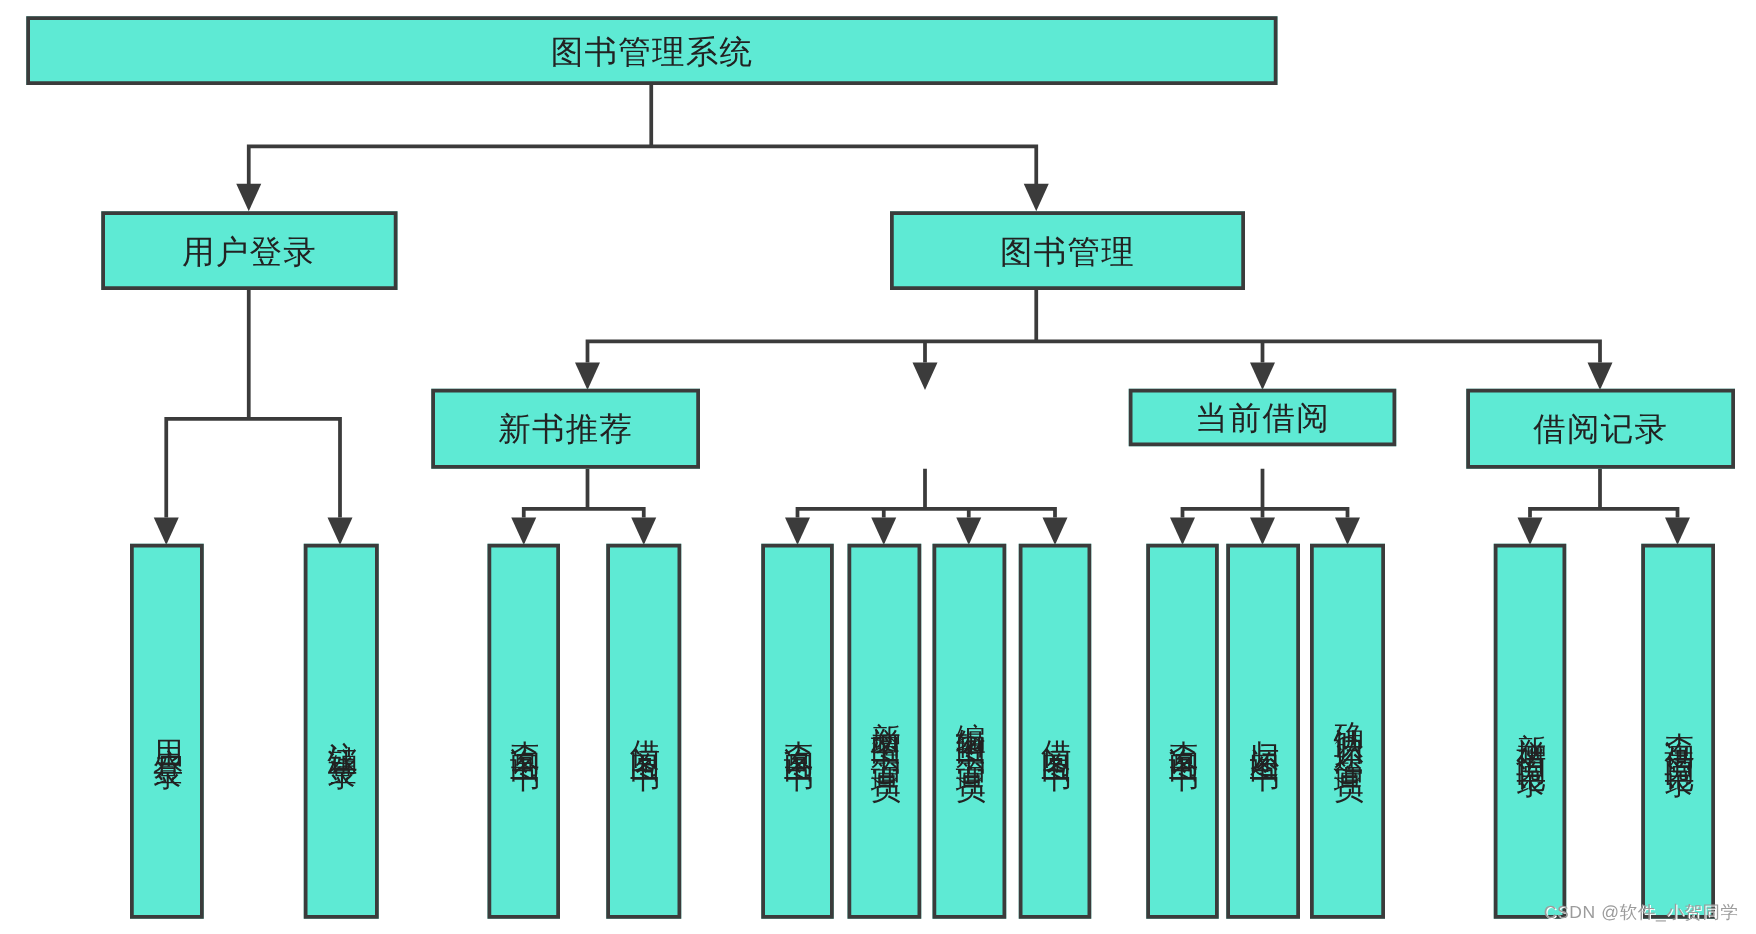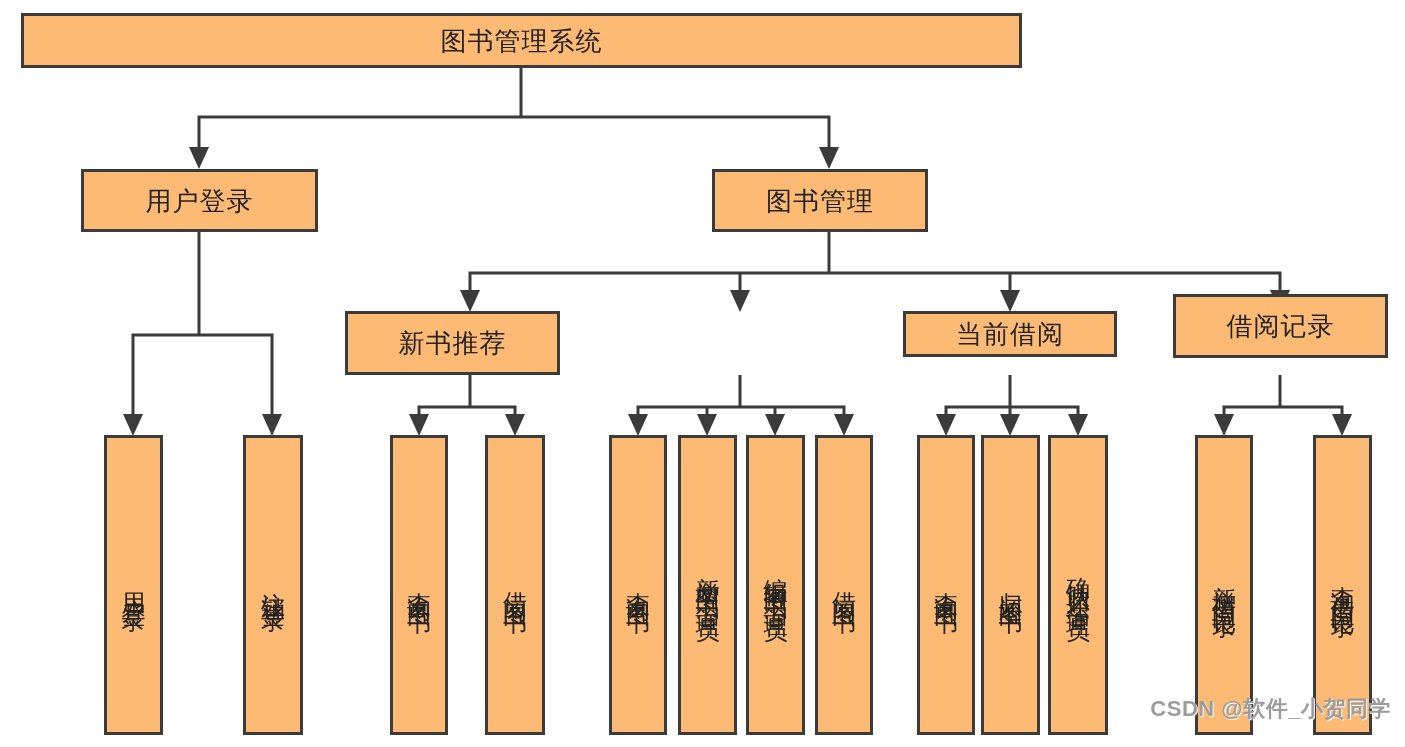--- a/index.html
+++ b/index.html
@@ -9,36 +9,35 @@
   html,body{margin:0;padding:0;}
   body{font-family:"Liberation Sans","DejaVu Sans",sans-serif;background:#fff;}
   .canvas{
     position:relative;width:1405px;height:747px;overflow:hidden;
     background:var(--background,#fff);
   }
   .wires{position:absolute;left:0;top:0;width:1405px;height:747px;}
   .wires path{fill:none;stroke:var(--line,#3b3b3b);stroke-width:3;}
   .wires polygon{fill:var(--line,#3b3b3b);}
   .node{
-    position:absolute;box-sizing:border-box;background:#fdba74;
+    position:absolute;box-sizing:border-box;background:#5eead4;
     border:3px solid var(--border,#3b3b3b);
     display:flex;align-items:center;justify-content:center;
     color:var(--text,#222);font-size:26px;letter-spacing:1px;
     line-height:1;white-space:nowrap;
   }
   .node.leaf span{
     writing-mode:vertical-rl;text-orientation:mixed;
     font-size:24px;letter-spacing:6px;line-height:1;
   }
   .watermark{
-    position:absolute;right:14px;bottom:23px;z-index:5;
-    font-size:22px;letter-spacing:.5px;
+    position:absolute;right:14px;bottom:8px;z-index:5;
+    font-size:14px;letter-spacing:.5px;
     color:var(--watermark,#9c9c9c);
     text-shadow:1px 1px 0 #ffffff;
-    font-weight:bold;
   }
 </style>
 </head>
 <body>
 
 <div class="canvas">
 
   <svg class="wires" viewBox="0 0 1405 747" aria-hidden="true">
 
     <path d="M521,68 L521,118"></path>
@@ -86,31 +85,31 @@
     <polygon points="1332,414 1352,414 1342,436"></polygon>
   </svg>
 
   <div class="node" style="left:21px;top:13px;width:1001px;height:55px">
     <span>图书管理系统</span>
   </div>
 
   <div class="node" style="left:81px;top:169px;width:237px;height:63px">
     <span>用户登录</span>
   </div>
-  <div class="node" style="left:712px;top:169px;width:216px;height:63px">
+  <div class="node" style="left:712px;top:169px;width:284px;height:63px">
     <span>图书管理</span>
   </div>
 
   <div class="node" style="left:345px;top:311px;width:215px;height:64px">
     <span>新书推荐</span>
   </div>
   <div class="node" style="left:903px;top:311px;width:214px;height:46px">
     <span>当前借阅</span>
   </div>
-  <div class="node" style="left:1173px;top:294px;width:215px;height:64px">
+  <div class="node" style="left:1173px;top:311px;width:215px;height:64px">
     <span>借阅记录</span>
   </div>
 
   <div class="node leaf" style="left:104px;top:435px;width:59px;height:300px">
     <span>用户登录</span>
   </div>
   <div class="node leaf" style="left:243px;top:435px;width:60px;height:300px">
     <span>注销登录</span>
   </div>
 

